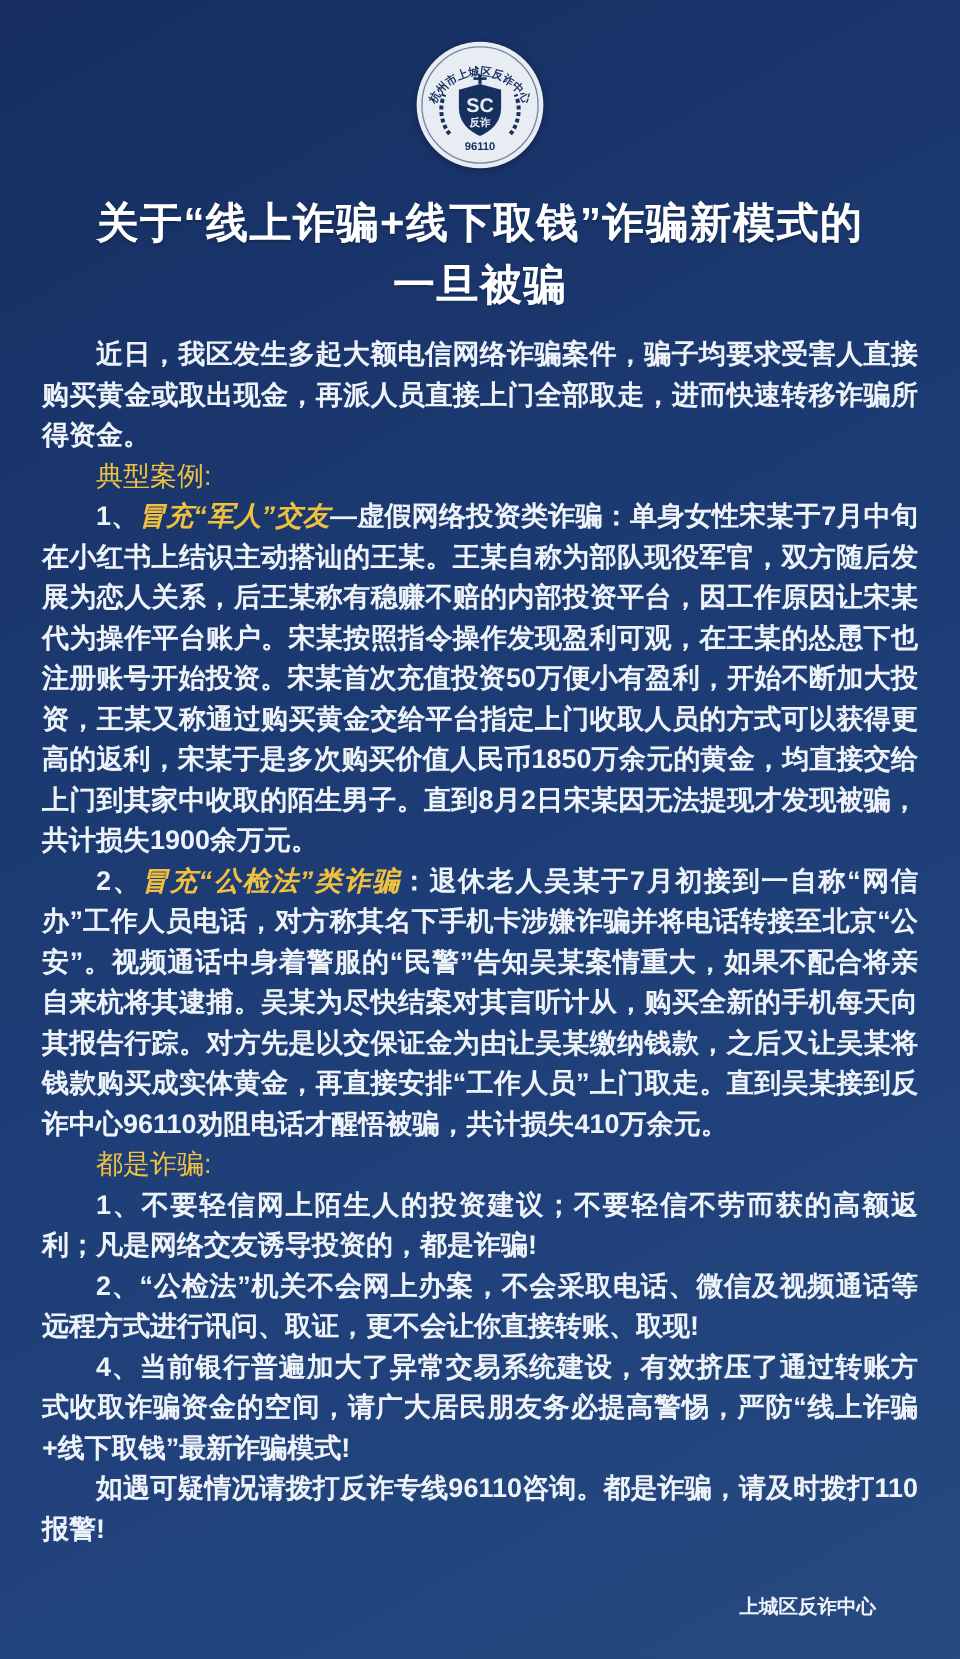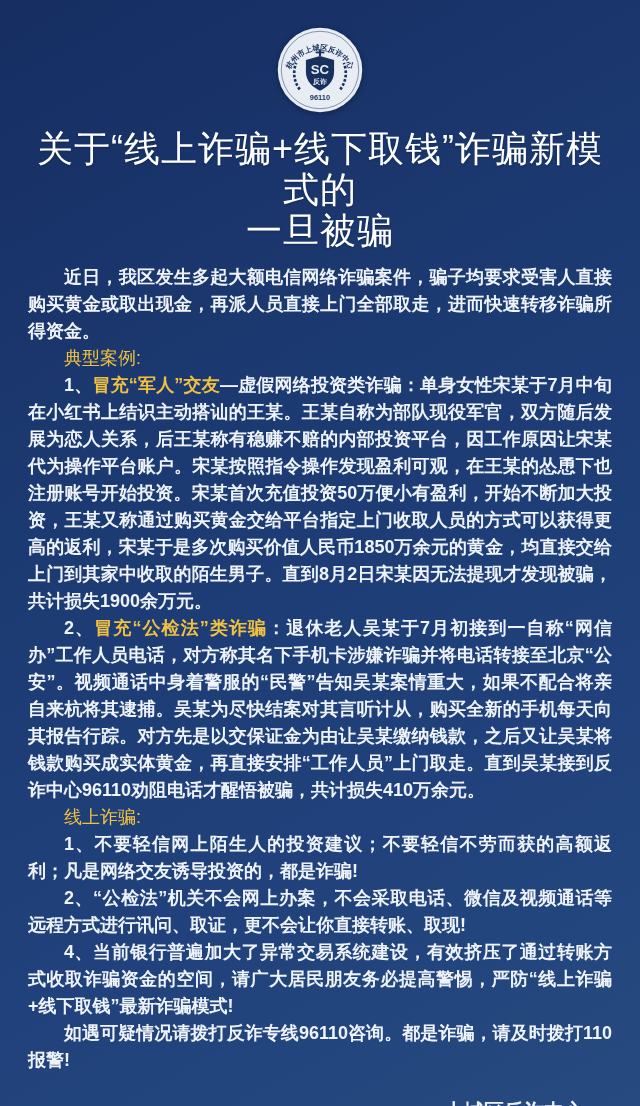--- a/index.html
+++ b/index.html
@@ -22,49 +22,49 @@
     height:92px;
   }
   .badge{
     width:88px;height:88px;
     display:inline-block;
     filter:drop-shadow(0 1px 3px rgba(0,0,0,.35));
   }
   .title{
     margin:10px 0 0 0;
     text-align:center;
-    font-size:36px;
+    font-size:28px;
     line-height:41px;
-    font-weight:400;
+    font-weight:700;
     letter-spacing:1px;
     color:#ffffff;
     text-shadow:0 1px 2px rgba(0,0,0,.25);
   }
   .body{
     margin-top:13px;
     font-size:18px;
     line-height:27px;
     font-weight:600;
     text-align:justify;
     color:#eef3fa;
   }
   .para{margin:0;text-indent:2em;}
   .heading{
     margin:0;text-indent:2em;
     color:#f0c140;font-weight:400;
   }
-  .hl{color:#f0c140;}
+  .hl{color:#f0c140;font-style:italic;}
   .sig{
     margin-top:22px;
     display:flex;
     justify-content:flex-end;
     padding-right:28px;
   }
   .sig-inner{
-    font-size:20px;
+    font-size:13px;
     font-weight:600;
     line-height:31px;
     color:#eef3fa;
   }
 </style>
 </head>
 <body>
 
 <div class="poster">
 
@@ -100,21 +100,21 @@
   <div class="body">
 
     <p class="para">近日，我区发生多起大额电信网络诈骗案件，骗子均要求受害人直接购买黄金或取出现金，再派人员直接上门全部取走，进而快速转移诈骗所得资金。</p>
 
     <p class="heading">典型案例:</p>
 
     <p class="para"><span>1、</span><span class="hl">冒充“军人”交友</span><span>—虚假网络投资类诈骗：单身女性宋某于7月中旬在小红书上结识主动搭讪的王某。王某自称为部队现役军官，双方随后发展为恋人关系，后王某称有稳赚不赔的内部投资平台，因工作原因让宋某代为操作平台账户。宋某按照指令操作发现盈利可观，在王某的怂恿下也注册账号开始投资。宋某首次充值投资50万便小有盈利，开始不断加大投资，王某又称通过购买黄金交给平台指定上门收取人员的方式可以获得更高的返利，宋某于是多次购买价值人民币1850万余元的黄金，均直接交给上门到其家中收取的陌生男子。直到8月2日宋某因无法提现才发现被骗，共计损失1900余万元。</span></p>
 
     <p class="para"><span>2、</span><span class="hl">冒充“公检法”类诈骗</span><span>：退休老人吴某于7月初接到一自称“网信办”工作人员电话，对方称其名下手机卡涉嫌诈骗并将电话转接至北京“公安”。视频通话中身着警服的“民警”告知吴某案情重大，如果不配合将亲自来杭将其逮捕。吴某为尽快结案对其言听计从，购买全新的手机每天向其报告行踪。对方先是以交保证金为由让吴某缴纳钱款，之后又让吴某将钱款购买成实体黄金，再直接安排“工作人员”上门取走。直到吴某接到反诈中心96110劝阻电话才醒悟被骗，共计损失410万余元。</span></p>
 
-    <p class="heading">线上诈骗:</p>
+    <p class="heading">都是诈骗:</p>
 
     <p class="para">1、不要轻信网上陌生人的投资建议；不要轻信不劳而获的高额返利；凡是网络交友诱导投资的，都是诈骗!</p>
     <p class="para">2、“公检法”机关不会网上办案，不会采取电话、微信及视频通话等远程方式进行讯问、取证，更不会让你直接转账、取现!</p>
     <p class="para">4、当前银行普遍加大了异常交易系统建设，有效挤压了通过转账方式收取诈骗资金的空间，请广大居民朋友务必提高警惕，严防“线上诈骗+线下取钱”最新诈骗模式!</p>
 
     <p class="para">如遇可疑情况请拨打反诈专线96110咨询。都是诈骗，请及时拨打110报警!</p>
   </div>
 
   <div class="sig">
     <div class="sig-inner">

